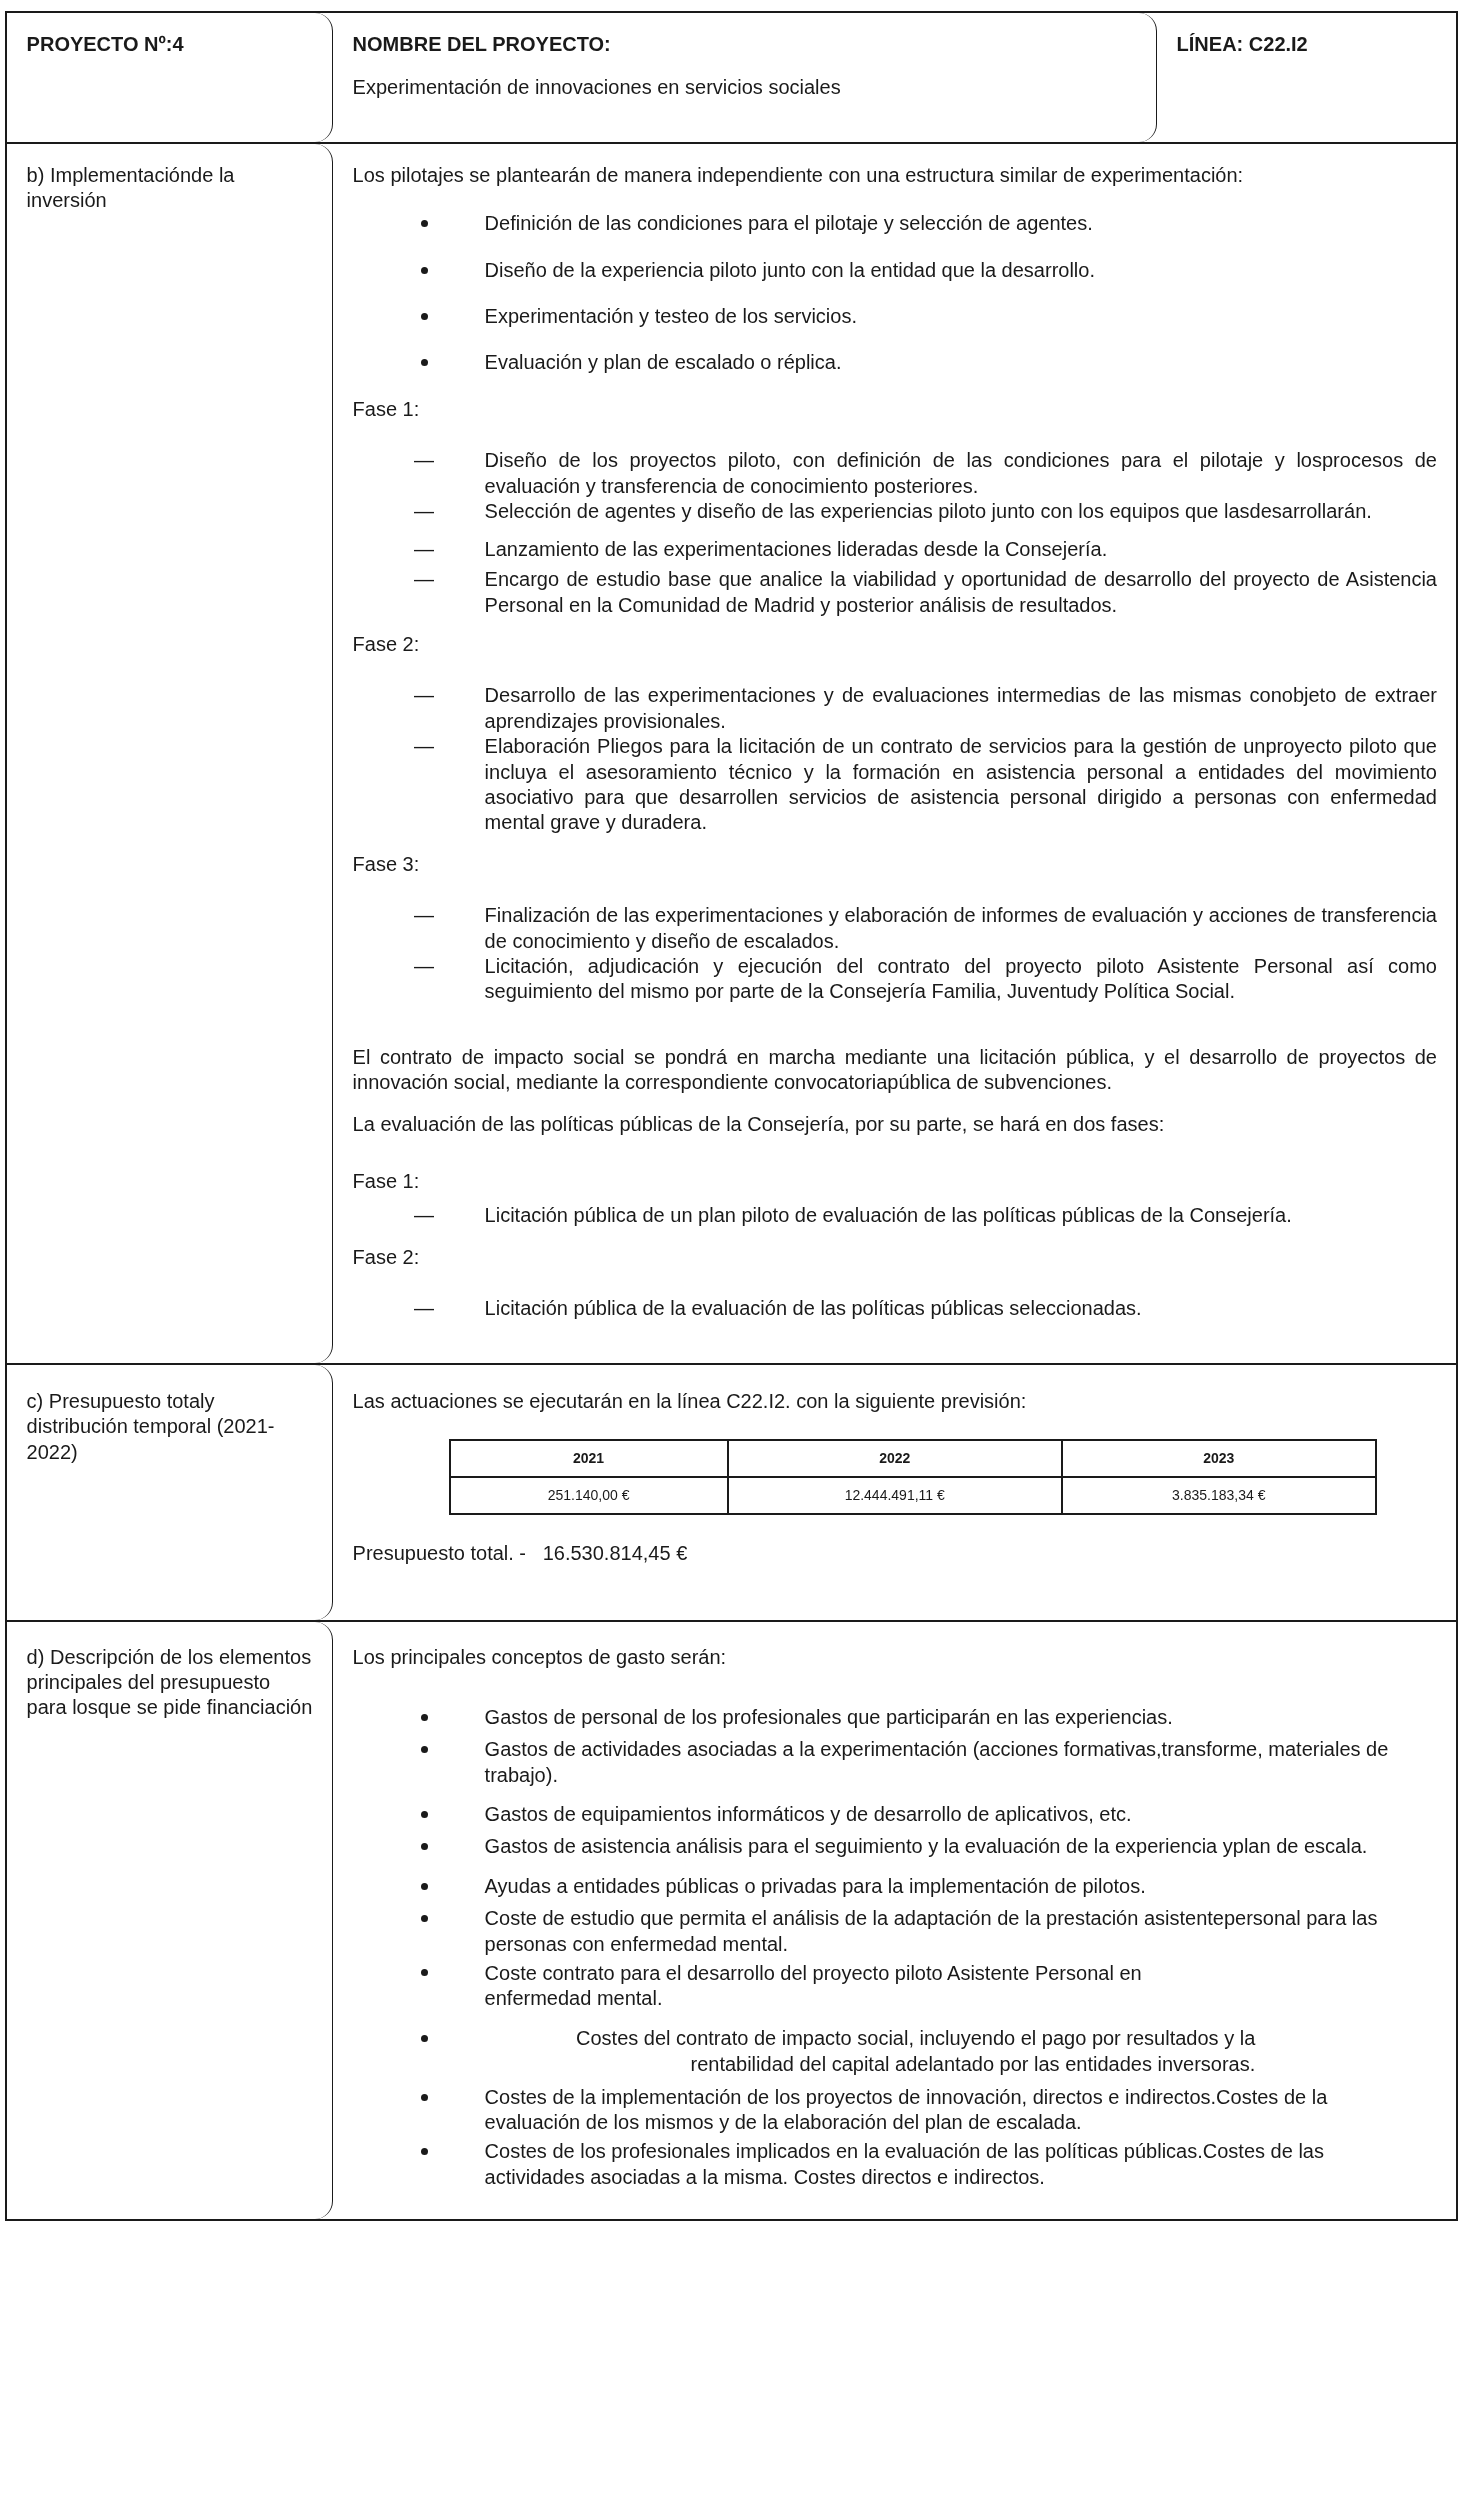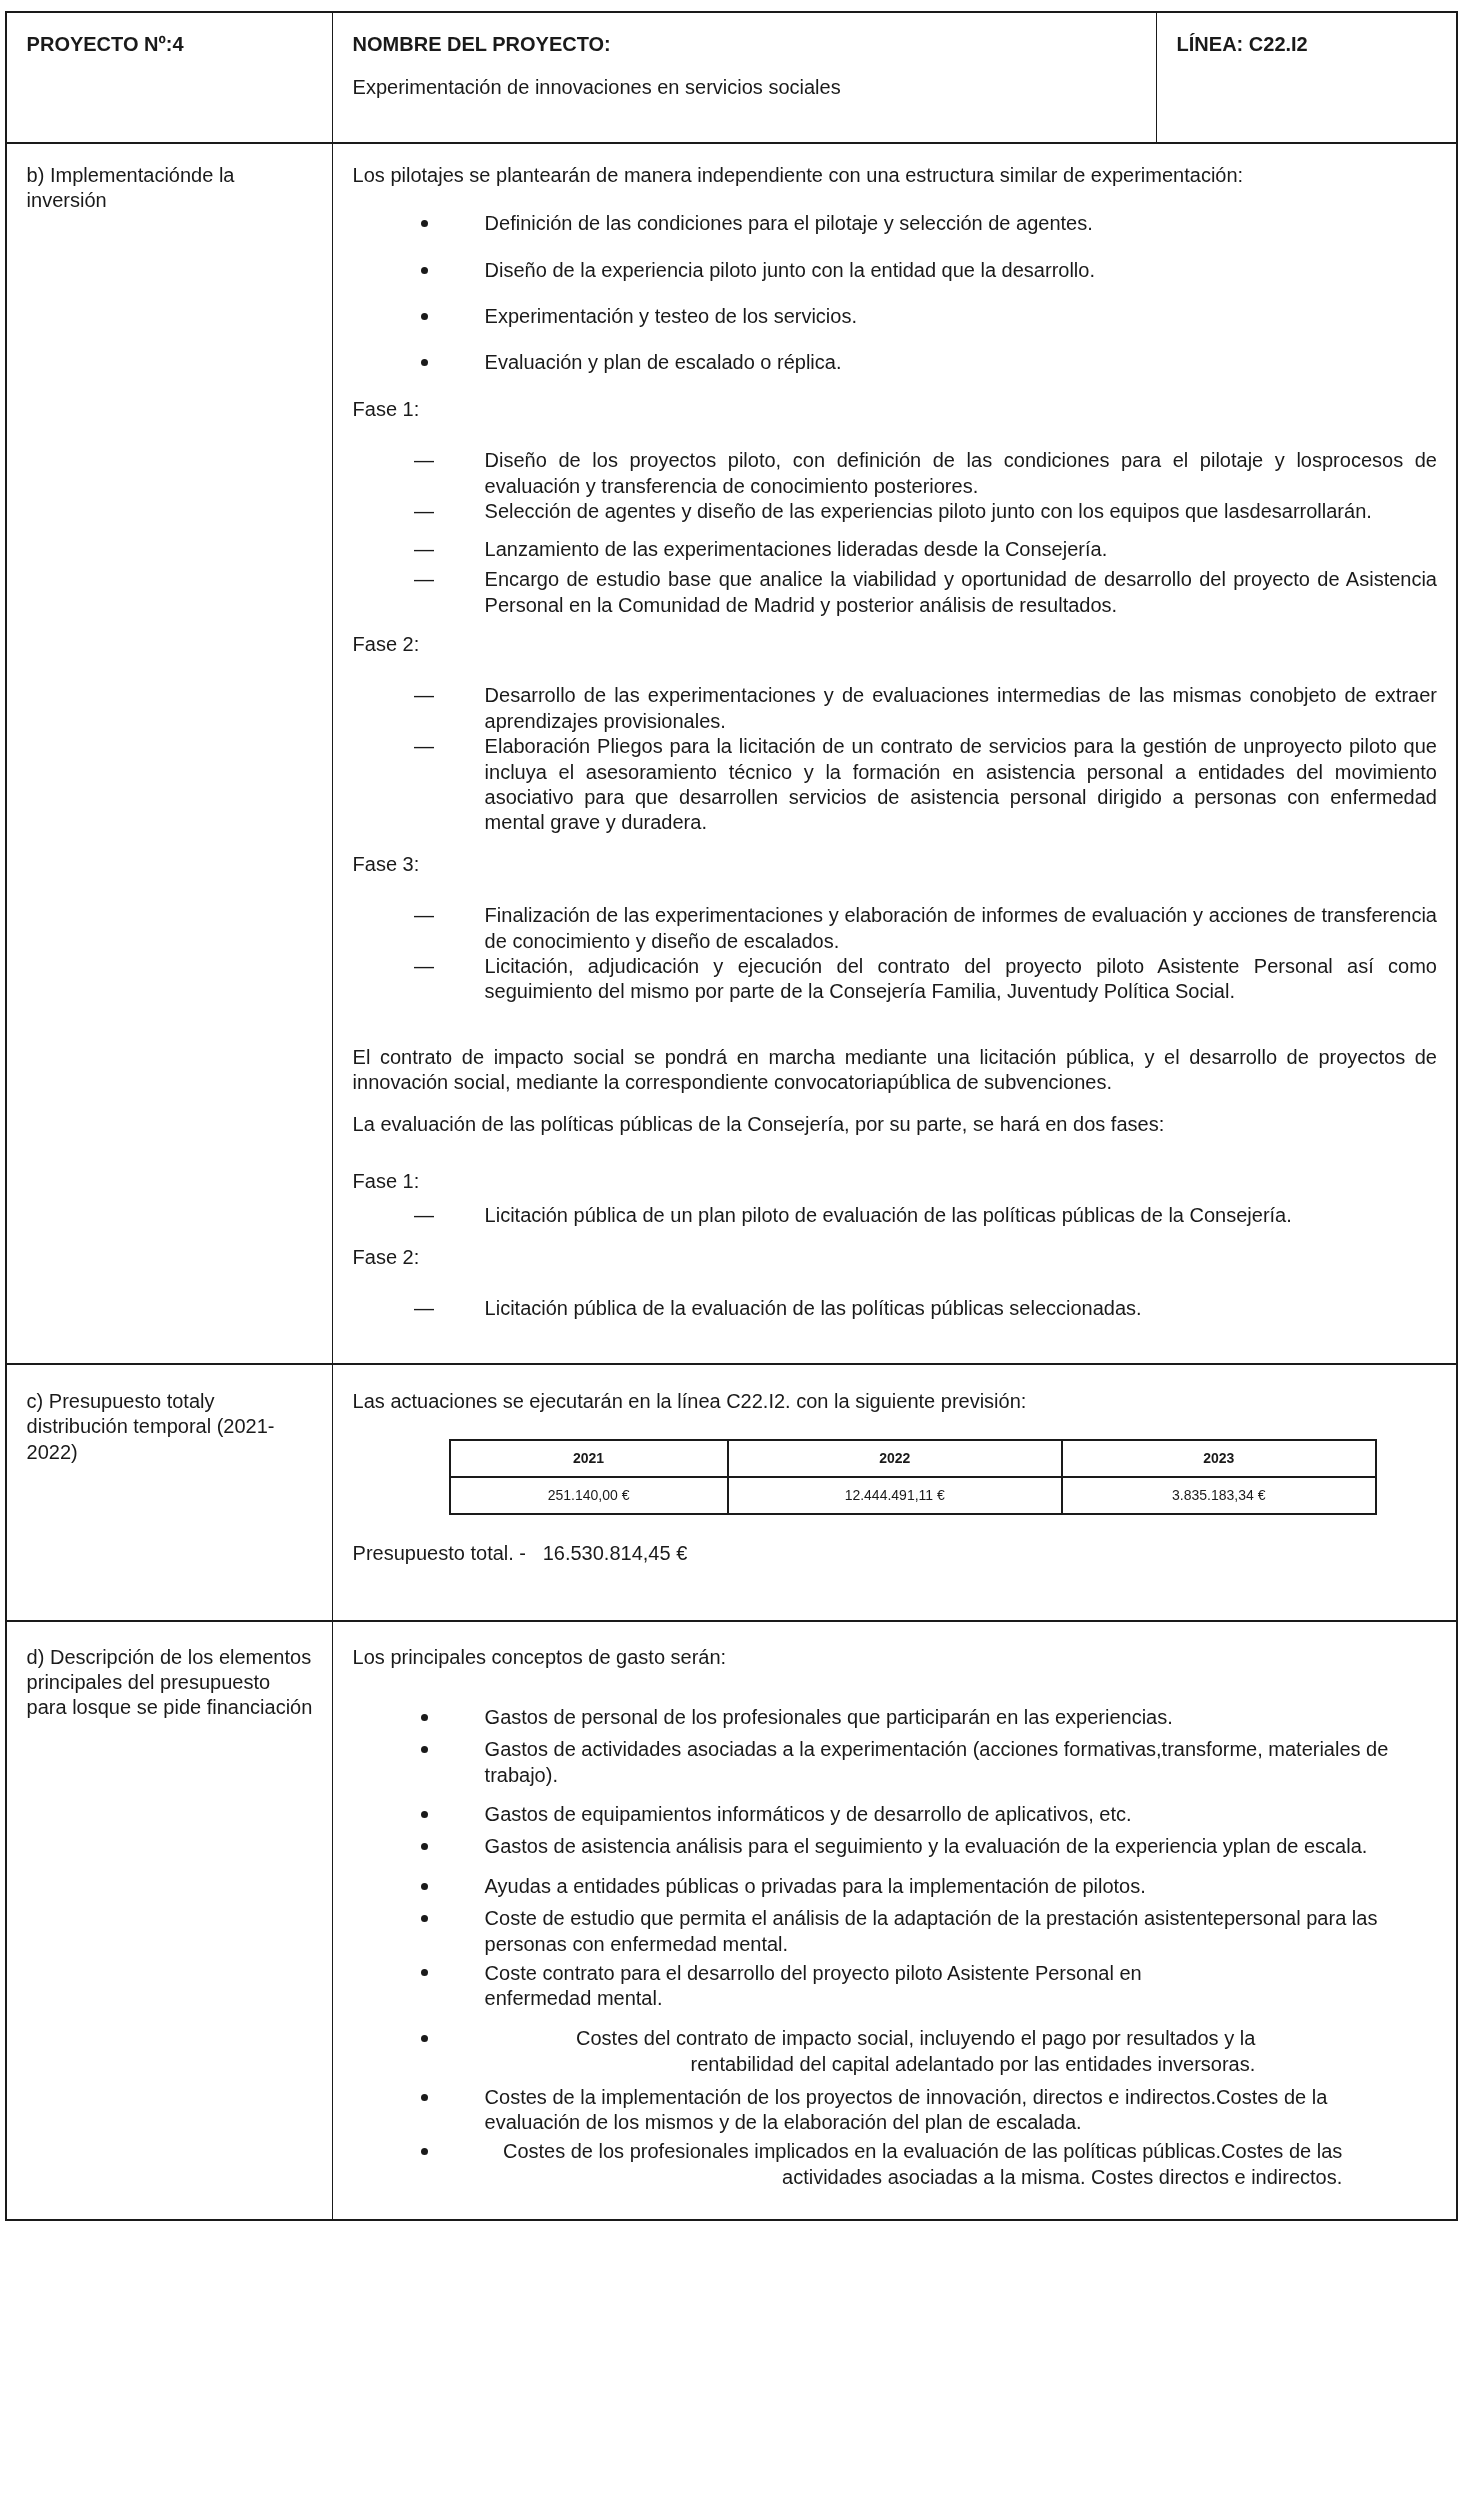--- a/index.html
+++ b/index.html
@@ -7,21 +7,21 @@
     width: 1463px; height: 2512px; position: relative; overflow: hidden;
     font-family: "Liberation Sans", sans-serif; color: #1a1a1a;
     font-size: 20px; line-height: 1.27;
   }
   .sheet {
     position: absolute; left: 5.3px; top: 10.5px; width: 1453px;
     border: 2.6px solid #1a1a1a; box-sizing: border-box;
   }
   .row { display: flex; border-bottom: 2.6px solid #1a1a1a; box-sizing: border-box; }
   .row:last-child { border-bottom: none; }
-  .cell { box-sizing: border-box; padding: 19.3px 19.3px 17.5px 19.3px; }
+  .cell { box-sizing: border-box; padding: 19.3px 19.3px 17.5px 19.3px; border-radius: 18px; }
   .c1 { width: 326px; border-right: 1.8px solid #1a1a1a; flex: none; }
   .c2 { flex: 1; }
   .c2h { width: 824px; flex: none; border-right: 1.8px solid #1a1a1a; }
   .c3 { flex: 1; }
   .bold { font-weight: bold; }
   .hdr-row { height: 131px; }
   .row-b { height: 1221px; }
   .row-c { height: 257px; }
   .row-d { height: 597px; }
   p { margin: 0; }
@@ -154,19 +154,19 @@
       <ul class="items">
         <li style="margin-bottom:7px"><span class="mark"><span class="bullet-dot"></span></span><span>Gastos de personal de los profesionales que participarán en las experiencias.</span></li>
         <li style="margin-bottom:14px;text-align:left"><span class="mark"><span class="bullet-dot"></span></span><span>Gastos de actividades asociadas a la experimentación (acciones formativas,transforme, materiales de trabajo).</span></li>
         <li style="margin-bottom:7px"><span class="mark"><span class="bullet-dot"></span></span><span>Gastos de equipamientos informáticos y de desarrollo de aplicativos, etc.</span></li>
         <li style="margin-bottom:14px"><span class="mark"><span class="bullet-dot"></span></span><span>Gastos de asistencia análisis para el seguimiento y la evaluación de la experiencia yplan de escala.</span></li>
         <li style="margin-bottom:7px"><span class="mark"><span class="bullet-dot"></span></span><span>Ayudas a entidades públicas o privadas para la implementación de pilotos.</span></li>
         <li style="margin-bottom:3.5px;text-align:left"><span class="mark"><span class="bullet-dot"></span></span><span>Coste de estudio que permita el análisis de la adaptación de la prestación asistentepersonal para las personas con enfermedad mental.</span></li>
         <li style="margin-bottom:15px;text-align:left;padding-right:228px"><span class="mark"><span class="bullet-dot"></span></span><span>Coste contrato para el desarrollo del proyecto piloto Asistente Personal en enfermedad mental.</span></li>
         <li style="margin-bottom:8px;text-align:right;padding-right:140px"><span class="mark"><span class="bullet-dot"></span></span><span>Costes del contrato de impacto social, incluyendo el pago por resultados y la rentabilidad del capital adelantado por las entidades inversoras.</span></li>
         <li style="margin-bottom:3.5px;text-align:left"><span class="mark"><span class="bullet-dot"></span></span><span>Costes de la implementación de los proyectos de innovación, directos e indirectos.Costes de la evaluación de los mismos y de la elaboración del plan de escalada.</span></li>
-        <li style="margin-bottom:3.5px;text-align:right;padding-right:53px"><span class="mark"><span class="bullet-dot"></span></span><span>Costes de los profesionales implicados en la evaluación de las políticas públicas.Costes de las actividades asociadas a la misma. Costes directos e indirectos.</span></li>
+        <li style="margin-bottom:3.5px;text-align:left;padding-right:53px"><span class="mark"><span class="bullet-dot"></span></span><span>Costes de los profesionales implicados en la evaluación de las políticas públicas.Costes de las actividades asociadas a la misma. Costes directos e indirectos.</span></li>
       </ul>
     </div>
   </div>
 
 </div>
 
 
 </body></html>

